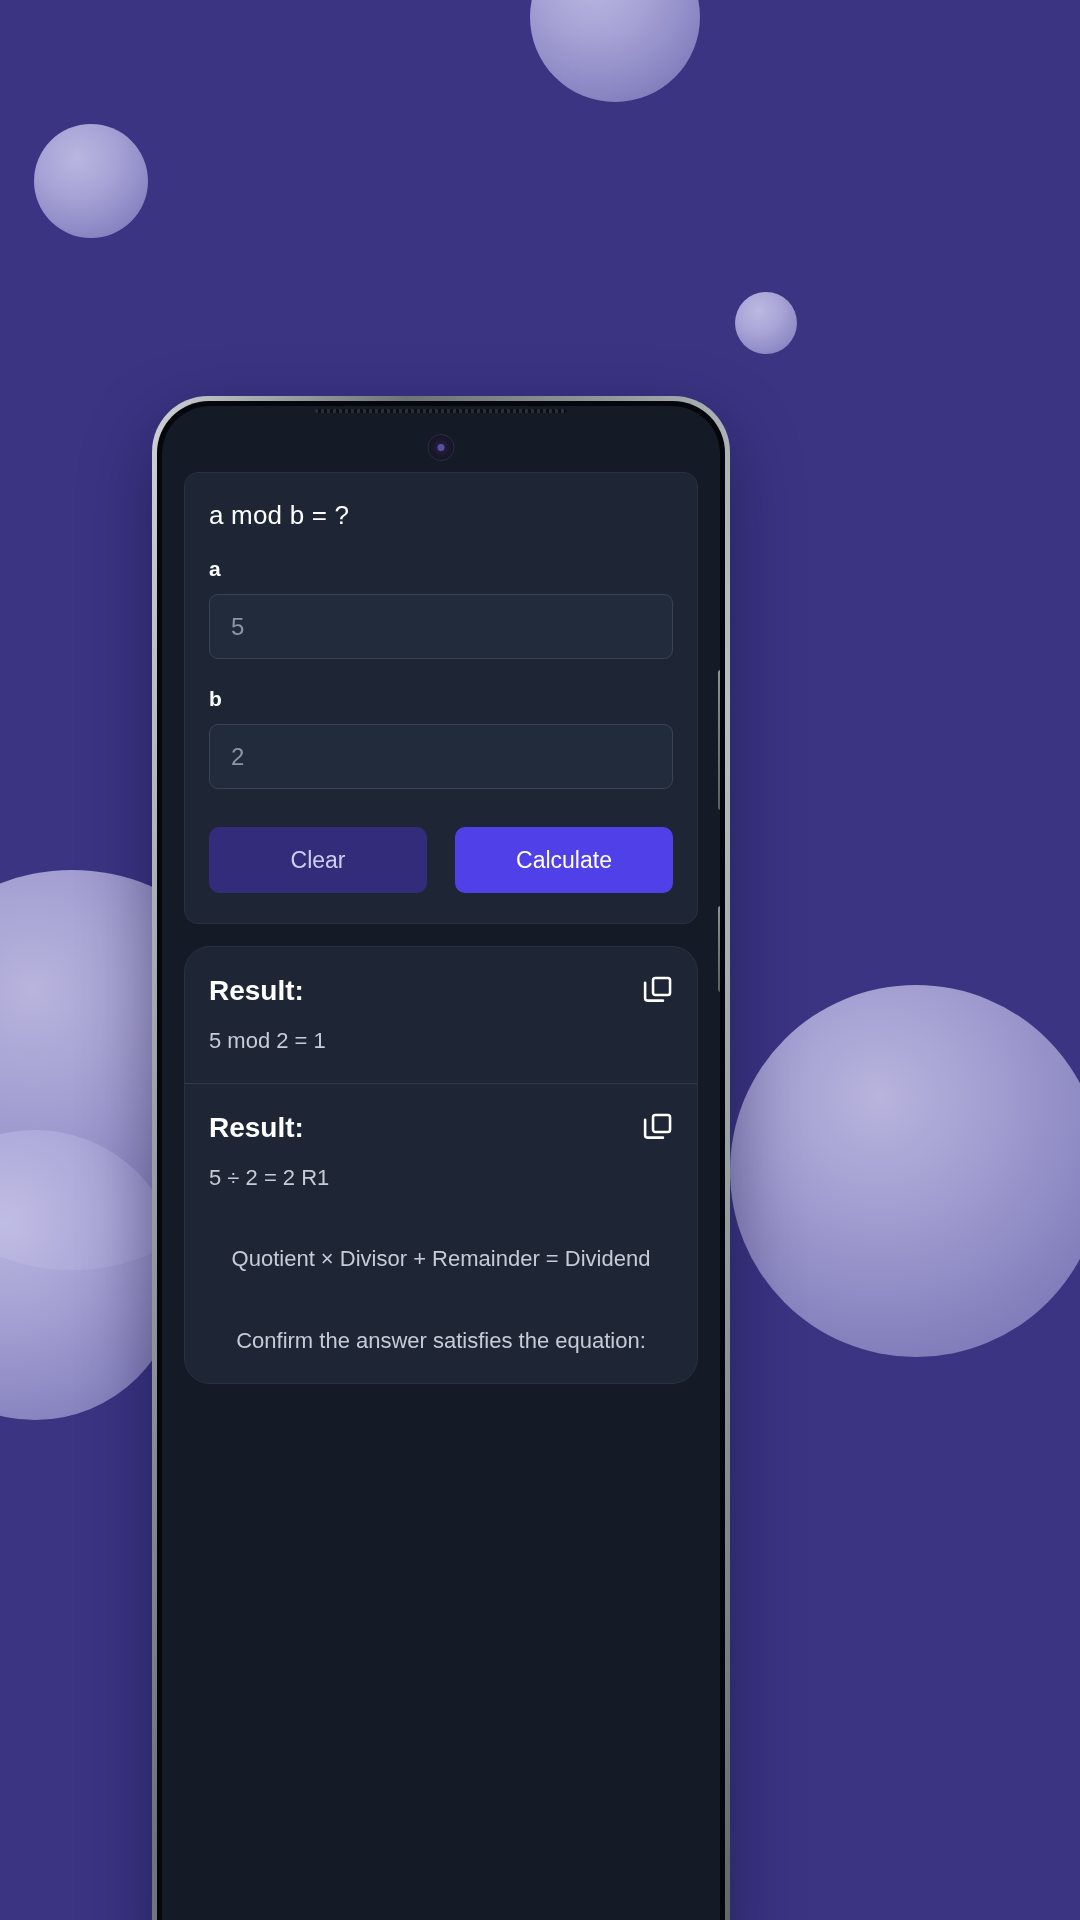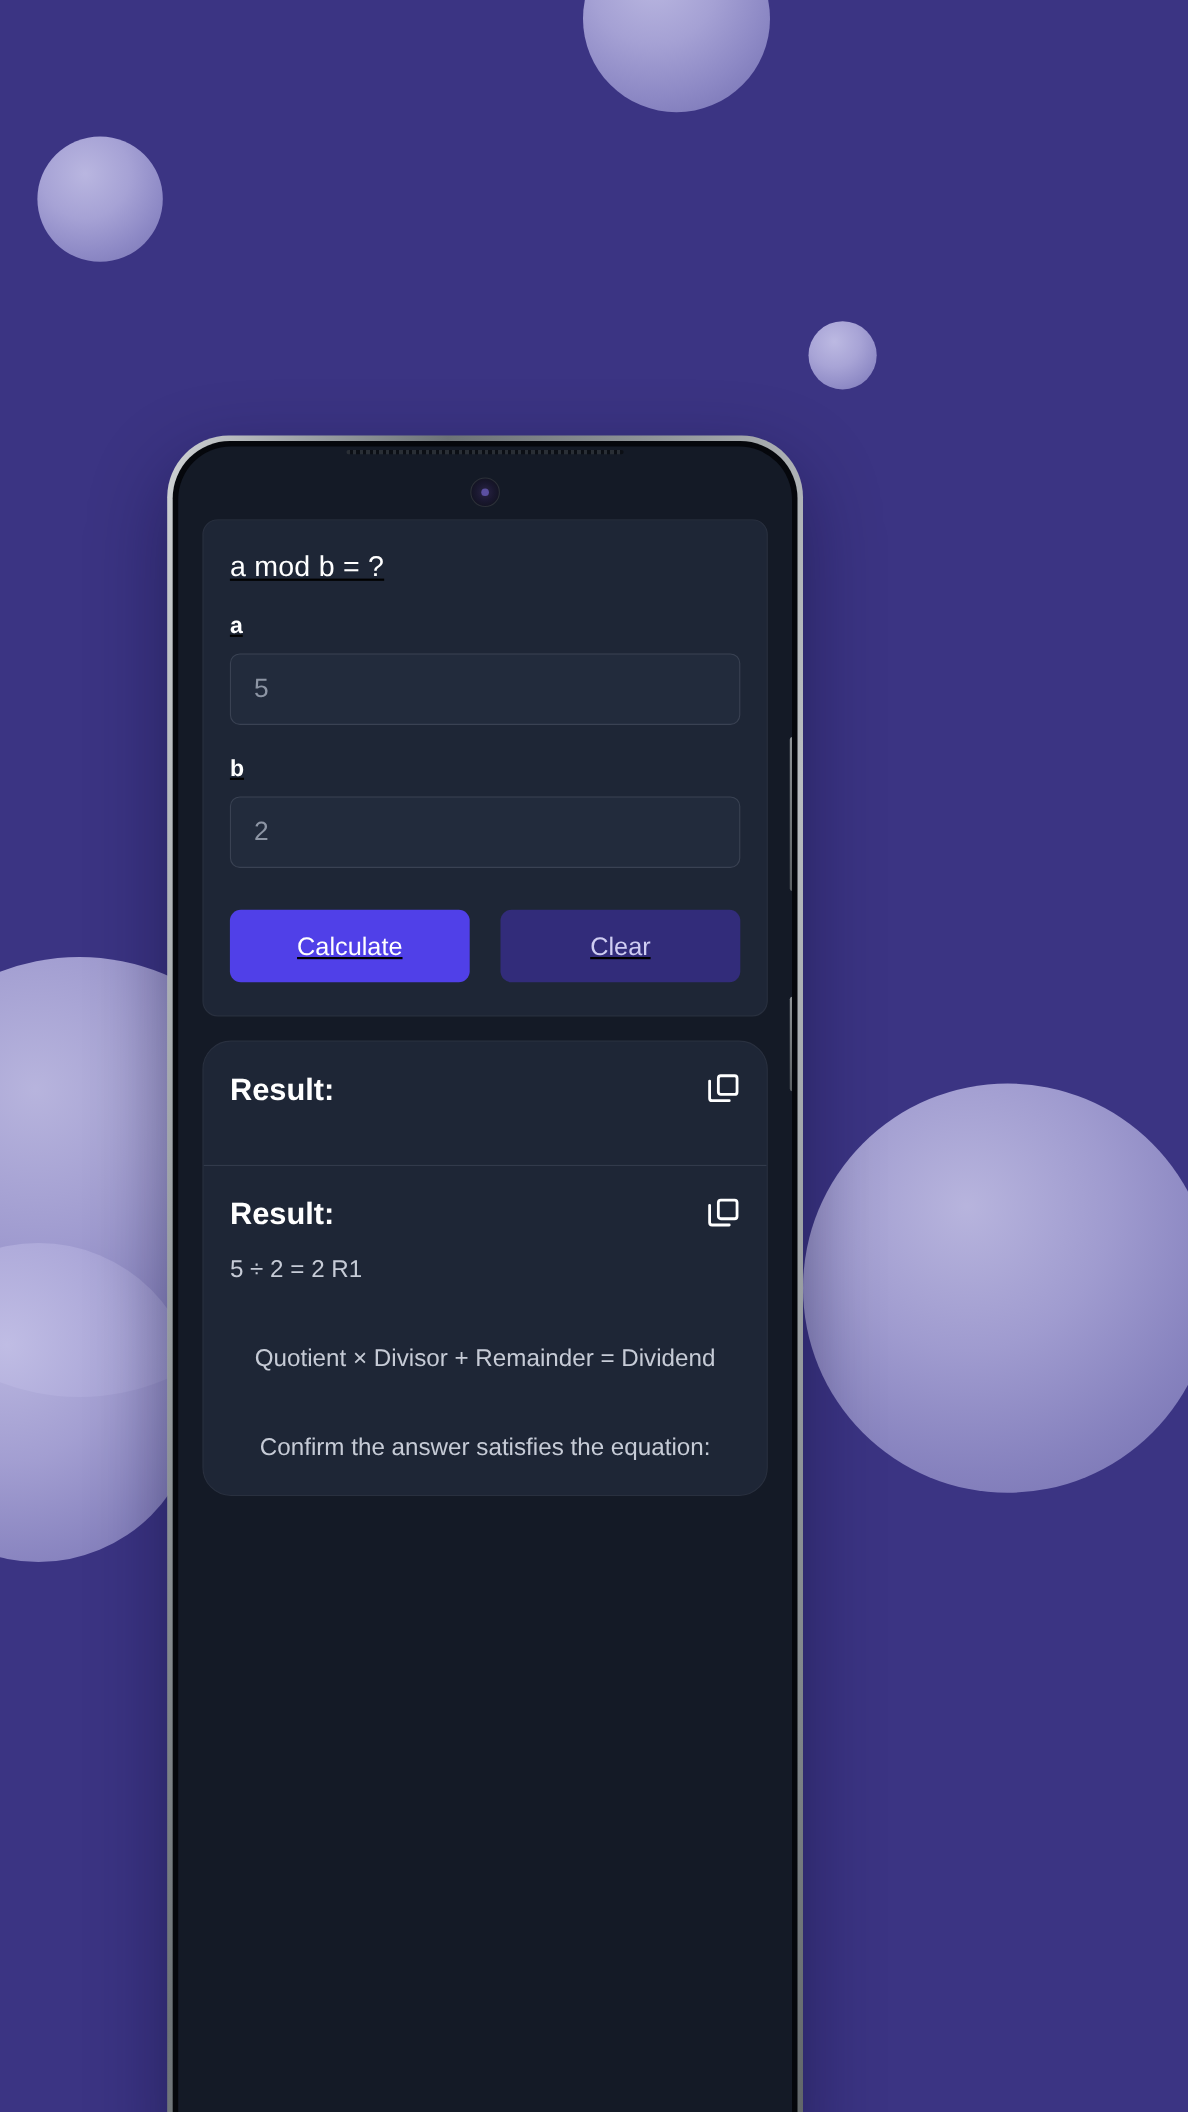--- a/index.html
+++ b/index.html
@@ -99,21 +99,21 @@
     overflow:hidden;
   }
 
   .card {
     background:#1E2636;
     border-radius:14px;
     border:1px solid #29303f;
   }
 
   
-  #input-card { padding:27px 24px 30px 24px;text-decoration:underline; }
+  #input-card { padding:27px 24px 30px 24px; }
 
   .card-title {
     color:#ffffff;
     font-size:26px;
     letter-spacing:.2px;
     margin-bottom:26px;
   }
 
   .field-label {
     color:#ffffff;
@@ -215,35 +215,36 @@
 
             <div class="field-label">a</div>
             <input class="field-input" type="text" placeholder="5" style="">
 
             <div class="field-gap"></div>
 
             <div class="field-label">b</div>
             <input class="field-input" type="text" placeholder="2" style="">
 
             <div id="button-row">
+              <button class="btn" id="clear-button">Clear</button>
               <button class="btn" id="calculate-button">Calculate</button>
-              <button class="btn" id="clear-button">Clear</button>
             </div>
           </div>
 
           <div id="results-card">
 
             <div class="result-block">
               <div class="result-heading">Result:</div>
               <div class="copy-icon">
                 <svg viewBox="0 0 24 24" fill="none" stroke="#ffffff" stroke-width="1.8" stroke-linecap="round" stroke-linejoin="round">
                   <rect x="8.5" y="3.5" width="12" height="12" rx="1.6"></rect>
                   <path d="M15.5 19.5 h-11 a1.6 1.6 0 0 1 -1.6 -1.6 v-11"></path>
                 </svg>
               </div>
+              <div class="result-line">5 mod 2 = 1</div>
             </div>
 
             <div class="result-block">
               <div class="result-heading">Result:</div>
               <div class="copy-icon">
                 <svg viewBox="0 0 24 24" fill="none" stroke="#ffffff" stroke-width="1.8" stroke-linecap="round" stroke-linejoin="round">
                   <rect x="8.5" y="3.5" width="12" height="12" rx="1.6"></rect>
                   <path d="M15.5 19.5 h-11 a1.6 1.6 0 0 1 -1.6 -1.6 v-11"></path>
                 </svg>
               </div>

